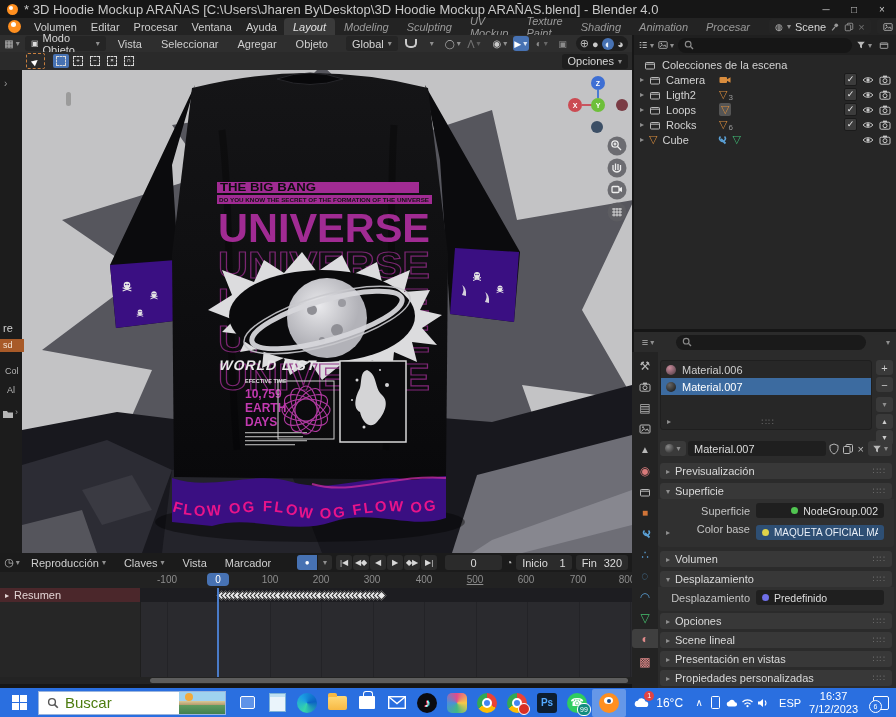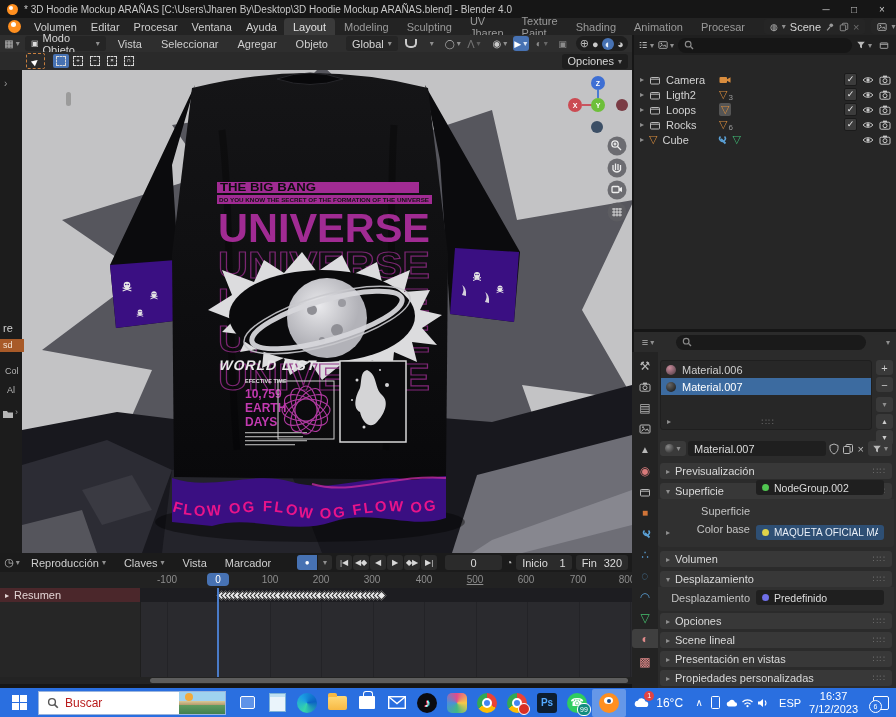--- a/index.html
+++ b/index.html
@@ -2,21 +2,21 @@
 <html><head>
 <meta charset="utf-8">
 <style>
   html,body{margin:0;padding:0;background:#000;}
   #root{position:relative;width:896px;height:717px;overflow:hidden;background:#1d1d1d;
         font-family:"Liberation Sans",sans-serif;font-size:11px;color:#cccccc;}
   .abs{position:absolute;}
   .row{display:flex;align-items:center;}
   .pill{background:#252525;border-radius:3px;display:inline-flex;align-items:center;gap:4px;padding:0 6px;height:15px;color:#d6d6d6;}
   .menu{color:#cfcfcf;padding:0 7px;cursor:default;}
-  .tab{color:#9a9a9a;padding:0 9px;height:17px;display:flex;align-items:center;font-size:11px;}
+  .tab{color:#9a9a9a;padding:0 9px;height:17px;display:flex;align-items:center;font-size:11px;font-style:italic;}
   .tab.active{background:#3a3a3a;color:#e2e2e2;border-radius:4px 4px 0 0;}
   .ddc{color:#8f8f8f;font-size:8px;}
   .icbtn{min-width:16px;height:15px;display:inline-flex;align-items:center;justify-content:center;border-radius:3px;gap:2px;}
   .field{background:#1f1f1f;border-radius:3px;height:15px;display:flex;align-items:center;padding:0 6px;color:#dcdcdc;}
   .dot{width:7px;height:7px;border-radius:50%;display:inline-block;margin-right:5px;flex:none;}
   .plabel{position:absolute;color:#c3c3c3;text-align:right;font-size:11px;}
   .phead{position:absolute;left:660px;width:232px;height:16px;background:#383838;border-radius:3px;display:flex;align-items:center;color:#dadada;gap:5px;padding:0 6px;box-sizing:border-box;}
   .pbody{position:absolute;left:658px;width:236px;background:#303030;border-radius:0 0 3px 3px;}
   .grip{color:#6d6d6d;margin-left:auto;font-size:9px;letter-spacing:1px;}
   .olrow{position:absolute;left:632px;width:264px;height:15px;display:flex;align-items:center;color:#d2d2d2;box-sizing:border-box;}
@@ -103,42 +103,42 @@
       </g>
   </defs>
 </svg>
 
 <div id="root">
 
   <div class="abs row" style="left:0;top:0;width:896px;height:18px;background:#161616;">
     <span style="width:11px;height:11px;border-radius:50%;background:#ff8f1f;margin:0 6px 0 7px;position:relative;flex:none;">
         <span style="position:absolute;left:2px;top:2px;width:4px;height:4px;border-radius:50%;background:#fff;"></span>
       </span>
-    <span style="color:#c8c8c8;font-size:10px;white-space:nowrap;">* 3D Hoodie Mockup ARAÑAS [C:\Users\Jharen By\Desktop\3D Hoodie Mockup ARAÑAS.blend] - Blender 4.0</span>
+    <span style="color:#c8c8c8;font-size:13px;white-space:nowrap;">* 3D Hoodie Mockup ARAÑAS [C:\Users\Jharen By\Desktop\3D Hoodie Mockup ARAÑAS.blend] - Blender 4.0</span>
     <span style="margin-left:auto;display:flex;">
       <span class="wc">─</span>
       <span class="wc">□</span>
       <span class="wc">×</span>
     </span>
   </div>
 
   <div class="abs row" style="left:0;top:18px;width:896px;height:17px;background:#232323;">
     <span style="width:13px;height:13px;border-radius:50%;background:#ff8f1f;margin:0 6px 0 8px;position:relative;flex:none;">
         <span style="position:absolute;left:3px;top:2px;width:5px;height:5px;border-radius:50%;background:#fff;"></span>
       </span>
     <span class="menu">Volumen</span>
     <span class="menu">Editar</span>
     <span class="menu">Procesar</span>
     <span class="menu">Ventana</span>
     <span class="menu">Ayuda</span>
     <span style="width:14px;"></span>
     <span class="tab active">Layout</span>
     <span class="tab">Modeling</span>
     <span class="tab">Sculpting</span>
-    <span class="tab">UV Jharen</span>
+    <span class="tab">UV Mockup</span>
     <span class="tab">Texture Paint</span>
     <span class="tab">Shading</span>
     <span class="tab">Animation</span>
     <span class="tab">Procesar</span>
     <span class="pill" style="margin-left:10px;width:118px;">
       <span style="color:#bbb;font-size:9px;">◍</span>
         <span class="ddc">▾</span>
       <span style="flex:1;">Scene</span>
       <svg class="i10" viewBox="0 0 12 12" style="color:#9a9a9a;">
           <use href="#sym-pin"></use>
@@ -549,20 +549,26 @@
           </svg>
           <span class="ddc">▾</span>
         </span>
       <span class="icbtn">
           <svg class="i10" viewBox="0 0 12 12" style="color:#b9b9b9;">
             <use href="#sym-box"></use>
           </svg>
         </span>
     </div>
   </div>
+  <div class="olrow" style="top:57px;padding-left:12px;gap:6px;">
+    <svg class="i12" viewBox="0 0 12 12" style="color:#b9b9b9;">
+        <use href="#sym-box"></use>
+      </svg>
+    <span>Colecciones de la escena</span>
+  </div>
   <div class="olrow" style="top:72px;padding-left:8px;gap:5px;">
     <span class="ddc">▸</span>
     <svg class="i12" viewBox="0 0 12 12" style="color:#b9b9b9;">
         <use href="#sym-box"></use>
       </svg>
     <span style="width:48px;">Camera</span>
     <svg class="i12" viewBox="0 0 12 12" style="color:#d98d3e;">
         <use href="#sym-movcam"></use>
       </svg>
     <span style="margin-left:auto;display:flex;gap:5px;align-items:center;padding-right:5px;">
@@ -743,21 +749,21 @@
       <span class="grip">∷∷</span>
     </div>
 
   <div class="pbody" style="top:499px;height:48px;"></div>
   <div class="phead" style="top:483px;">
       <span class="ddc">▾</span>
       <span>Superficie</span>
       <span class="grip">∷∷</span>
     </div>
   <span class="plabel" style="left:660px;top:505px;width:90px;">Superficie</span>
-  <div class="field abs" style="left:756px;top:480px;width:116px;">
+  <div class="field abs" style="left:756px;top:503px;width:116px;justify-content:flex-end;">
     <span class="dot" style="background:#51c551;"></span>
     <span style="font-size:10.5px;">NodeGroup.002</span>
   </div>
   <span class="ddc abs" style="left:666px;top:528px;">▸</span>
   <span class="plabel" style="left:660px;top:523px;width:90px;">Color base</span>
   <div class="field abs" style="left:756px;top:525px;width:116px;background:#2e4f74;color:#e8eef6;">
     <span class="dot" style="background:#e0d44a;"></span>
     <span style="font-size:10px;white-space:nowrap;overflow:hidden;">MAQUETA OFICIAL MANG...</span>
   </div>
 
@@ -806,21 +812,21 @@
           <rect x="0" y="0" width="7" height="7" fill="#fff"></rect>
           <rect x="8" y="0" width="7" height="7" fill="#fff"></rect>
           <rect x="0" y="8" width="7" height="7" fill="#fff"></rect>
           <rect x="8" y="8" width="7" height="7" fill="#fff"></rect>
         </svg>
     </span>
     <span class="row" style="width:188px;height:24px;background:#ffffff;border:1px solid #9ab4dd;box-sizing:border-box;gap:6px;padding-left:8px;overflow:hidden;">
       <svg class="i12" viewBox="0 0 12 12" style="color:#555;">
           <use href="#sym-mag"></use>
         </svg>
-      <span style="color:#b91c1c;font-size:12px;flex:1;">Buscar</span>
+      <span style="color:#4d7c0f;font-size:15px;flex:1;">Buscar</span>
       <span style="width:46px;height:24px;flex:none;position:relative;background:linear-gradient(180deg,#9fd2ef 0%,#9fd2ef 40%,#d9c896 42%,#b59b6e 58%,#5f9b5f 60%,#3e7d4e 100%);">
         <span style="position:absolute;left:6px;top:2px;width:8px;height:8px;border-radius:50%;background:#f2a93b;"></span>
       </span>
     </span>
     <span class="tbicon" style="margin-left:6px;">
       <span style="width:13px;height:11px;border:1.5px solid #fff;border-radius:2px;background:rgba(255,255,255,.25);"></span>
     </span>
     <span class="tbicon">
         <span style="width:15px;height:17px;background:#eaf4fb;border:1px solid #7fb3d8;box-shadow:inset 0 3px 0 #bfe0f2;"></span>
       </span>

